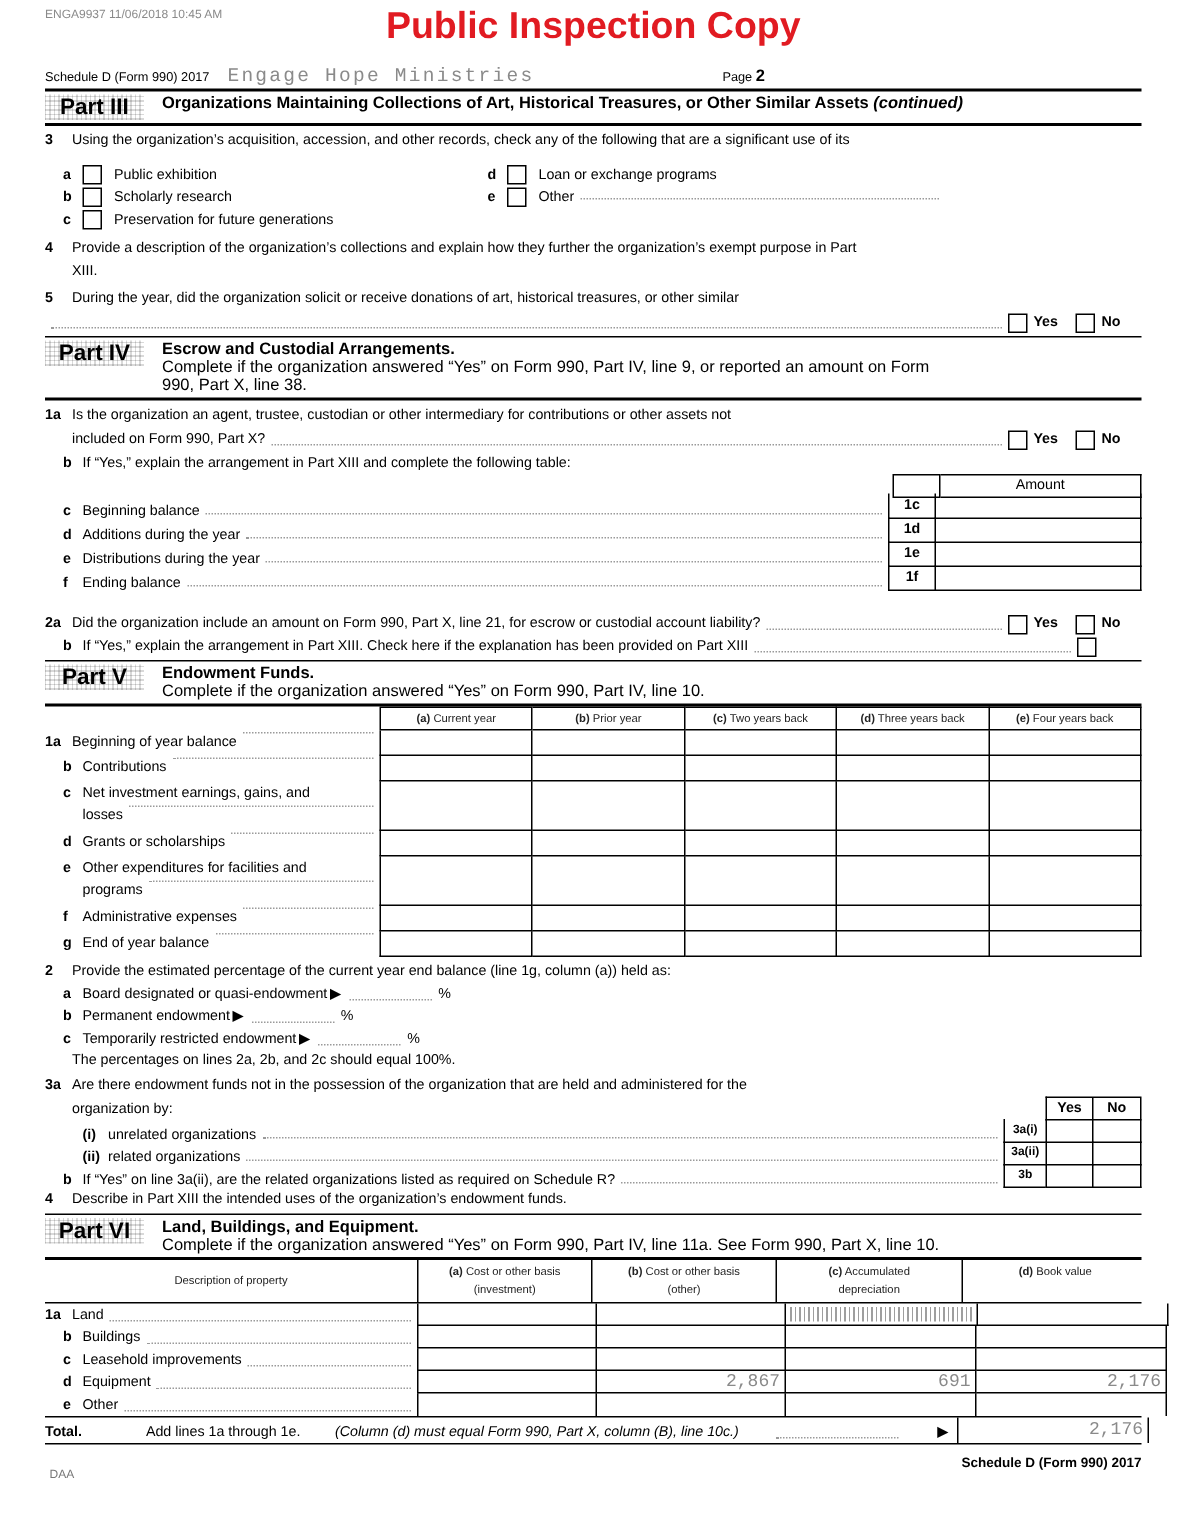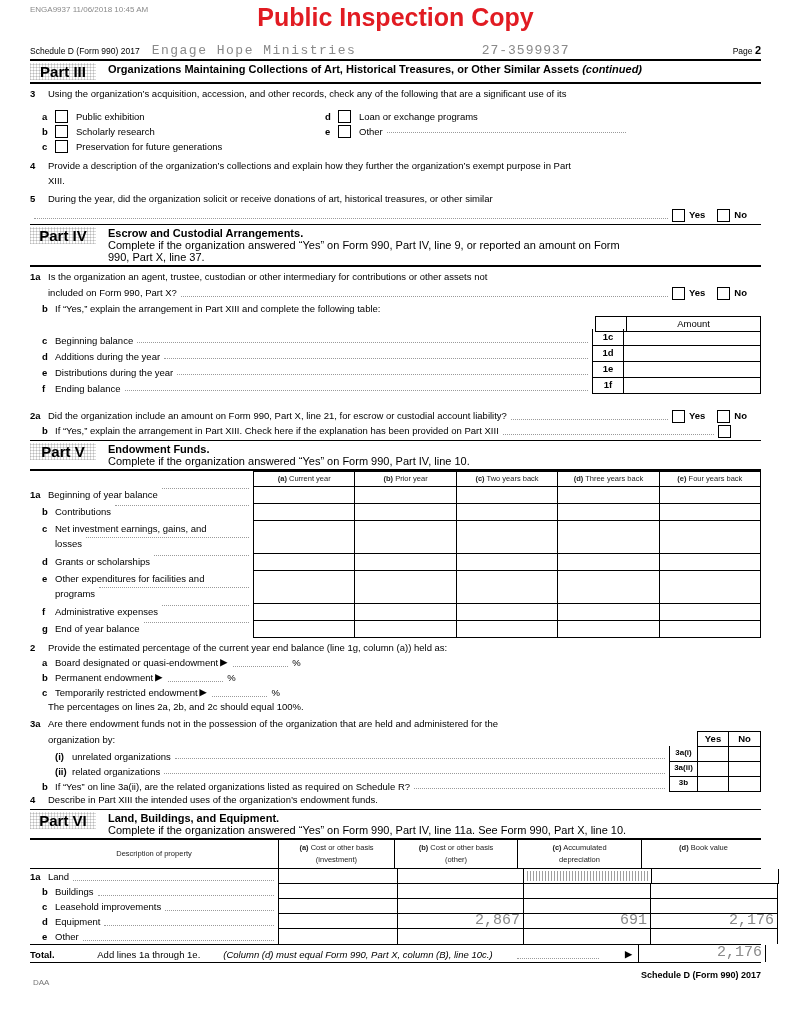--- a/index.html
+++ b/index.html
@@ -90,21 +90,21 @@
   .p6hdr{display:flex;border-bottom:1px solid #000;}
   .p6hdr .hc{font-size:7.5px;color:#222;text-align:center;padding:2px 0;line-height:12px;}
   .p6hdr .desc{flex:0 0 248px;border-right:1px solid #000;display:flex;align-items:center;justify-content:center;}
   .p6row{display:flex;align-items:stretch;height:15px;}
   .p6label{flex:0 0 248px;display:flex;align-items:flex-end;line-height:14px;}
   .c-a{flex:0 0 115px;} .c-b{flex:0 0 122px;} .c-c{flex:0 0 123px;} .c-d{flex:0 0 123px;}
   .p6cell{border-right:1px solid #000;border-bottom:1px solid #000;}
   .p6row .c-a{border-left:1px solid #000;}
   .hatch{background-image:repeating-linear-gradient(90deg,#9e9e9e 0 1px,transparent 1px 3px);
          background-clip:content-box;padding:2px;}
-  .mv{font-family:"Liberation Mono","DejaVu Sans Mono",monospace;font-size:15px;color:#8a8a8a;
+  .mv{font-family:"Liberation Mono","DejaVu Sans Mono",monospace;font-size:12px;color:#8a8a8a;
       text-align:right;padding-right:3px;line-height:14px;}
   .p6total{display:flex;align-items:stretch;height:17px;border-top:1px solid #000;border-bottom:1.5px solid #000;}
   .p6total-left{flex:0 0 608px;display:flex;align-items:flex-end;line-height:15px;gap:20px;}
   .p6total .c-d{border-left:1px solid #000;border-right:1px solid #000;}
   .p6total i{margin-left:3px;}
 
   .footer-right{text-align:right;font-weight:bold;font-size:9px;margin-top:5px;}
   .daa{position:absolute;left:33px;top:978px;font-size:8px;color:#777;}
   .note-ind{padding-left:18px;}
   .pct-row{display:flex;align-items:flex-end;line-height:15px;height:15px;}
@@ -113,21 +113,20 @@
 <body>
 
 <div class="stamp">ENGA9937 11/06/2018 10:45 AM</div>
 <div class="watermark" style="color:#e11b22;">Public Inspection Copy</div>
 
 <div class="content">
 
   <div class="schedline">
     <span class="schedlabel">Schedule D (Form 990) 2017</span>
     <span class="mono org">Engage Hope Ministries</span>
-    <span class="mono ein">27-3599937</span>
     <span class="pageno"><span>Page</span> <b>2</b></span>
   </div>
 
   <div>
     <div class="parthdr">
       <div class="plabel">Part III</div>
       <div class="ptext"><span class="ptitle"><span>Organizations Maintaining Collections of Art, Historical Treasures, or Other Similar Assets</span> <i>(continued)</i></span></div>
     </div>
     <div class="pbody">
       <div class="ln" style="margin-top:3px;">
@@ -191,21 +190,21 @@
       </div>
     </div>
   </div>
 
   <div>
     <div class="parthdr">
       <div class="plabel">Part IV</div>
       <div class="ptext">
         <div class="ptitle">Escrow and Custodial Arrangements.</div>
         <div class="psub">Complete if the organization answered “Yes” on Form 990, Part IV, line 9, or reported an amount on Form</div>
-        <div class="psub">990, Part X, line 37.</div>
+        <div class="psub">990, Part X, line 38.</div>
       </div>
     </div>
     <div class="pbody">
       <div class="ln" style="margin-top:3px;">
         <span class="n-top">1a</span>
         <span>Is the organization an agent, trustee, custodian or other intermediary for contributions or other assets not</span>
       </div>
       <div class="ln" style="height:16px;">
         <span class="indent">included on Form 990, Part X?</span>
         <span class="lead"></span>

